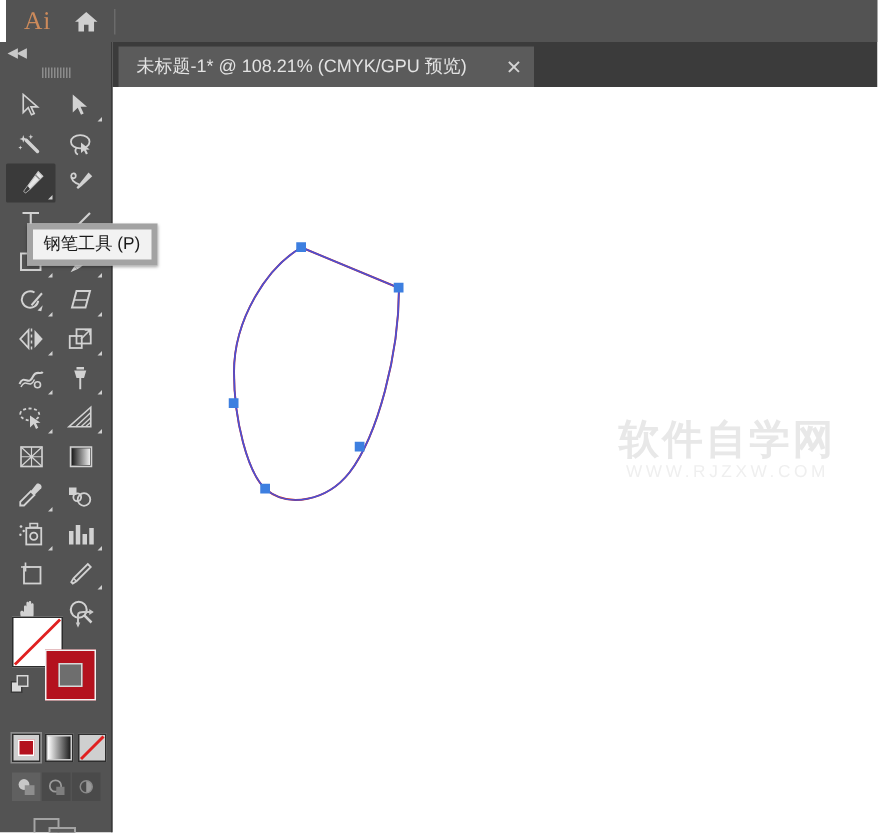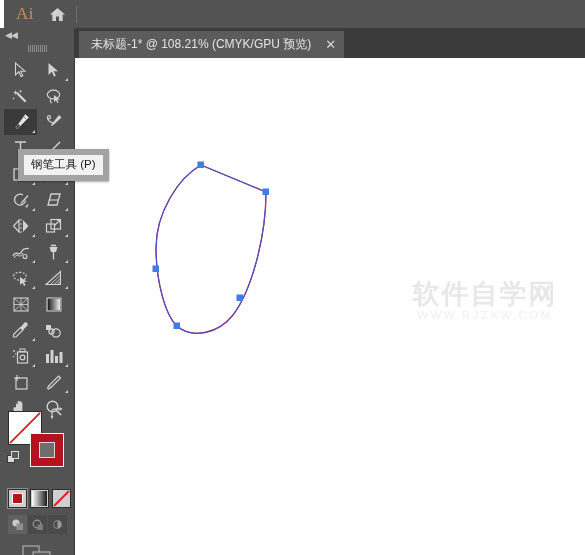--- a/index.html
+++ b/index.html
@@ -71,20 +71,21 @@
   }
   .doc-tab {
     position: absolute;
     left: 4px; top: 3px;
     height: 27px;
     background: #5b5b5b;
     display: flex;
     align-items: center;
     padding: 0 8px 0 12px;
     box-sizing: border-box;
+    gap: 12px;
   }
   .doc-tab-title {
     color: #e3e3e3;
     font-size: 12px;
     white-space: nowrap;
   }
   .doc-tab-close {
     color: #d5d5d5;
     font-size: 13px;
     margin-left: 14px;
@@ -150,21 +151,21 @@
     border-left: 3px solid transparent;
     border-bottom: 3px solid #d0d0d0;
   }
   .tool-cell svg { display: block; }
 
   
   .tooltip {
     position: absolute;
     left: 18px; top: 149px;
     background: #f2f2f2;
-    border: 6px solid #a3a3a3;
+    border: 4px solid #a3a3a3;
     color: #1a1a1a;
     font-size: 11.5px;
     padding: 2px 7px 3px 7px;
     white-space: nowrap;
     z-index: 40;
     box-shadow: 0 1px 2px rgba(0,0,0,0.35);
   }
 
   
   .fs-block {

